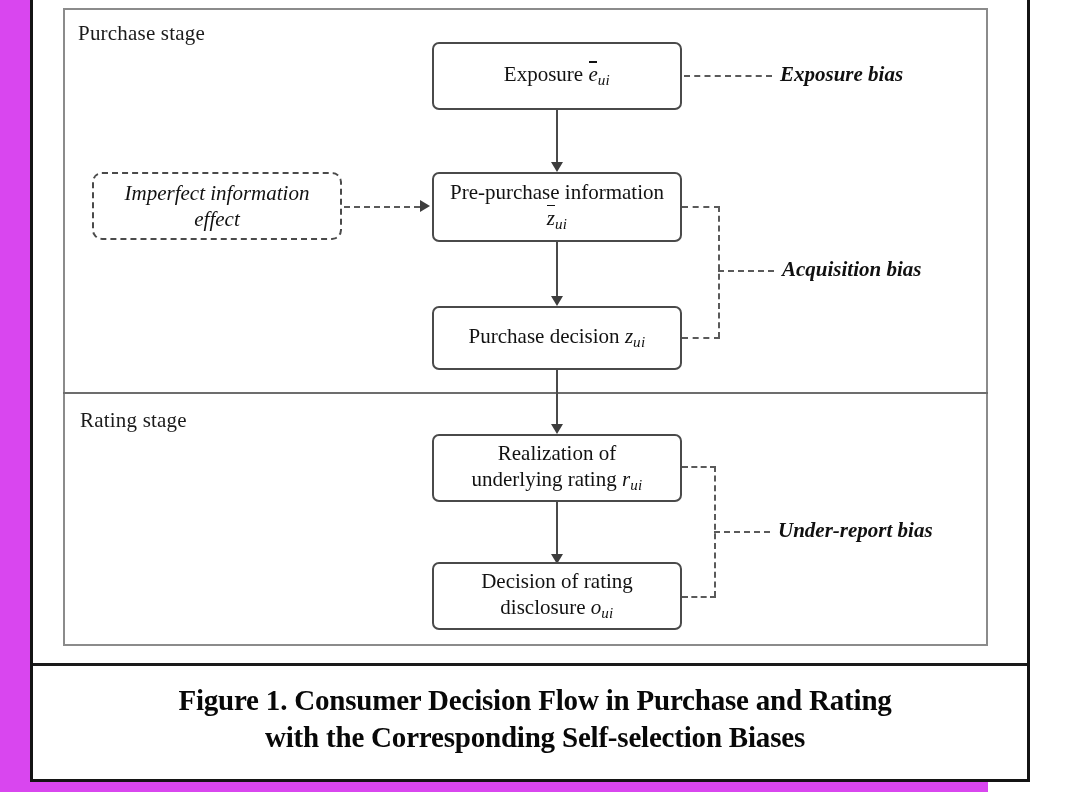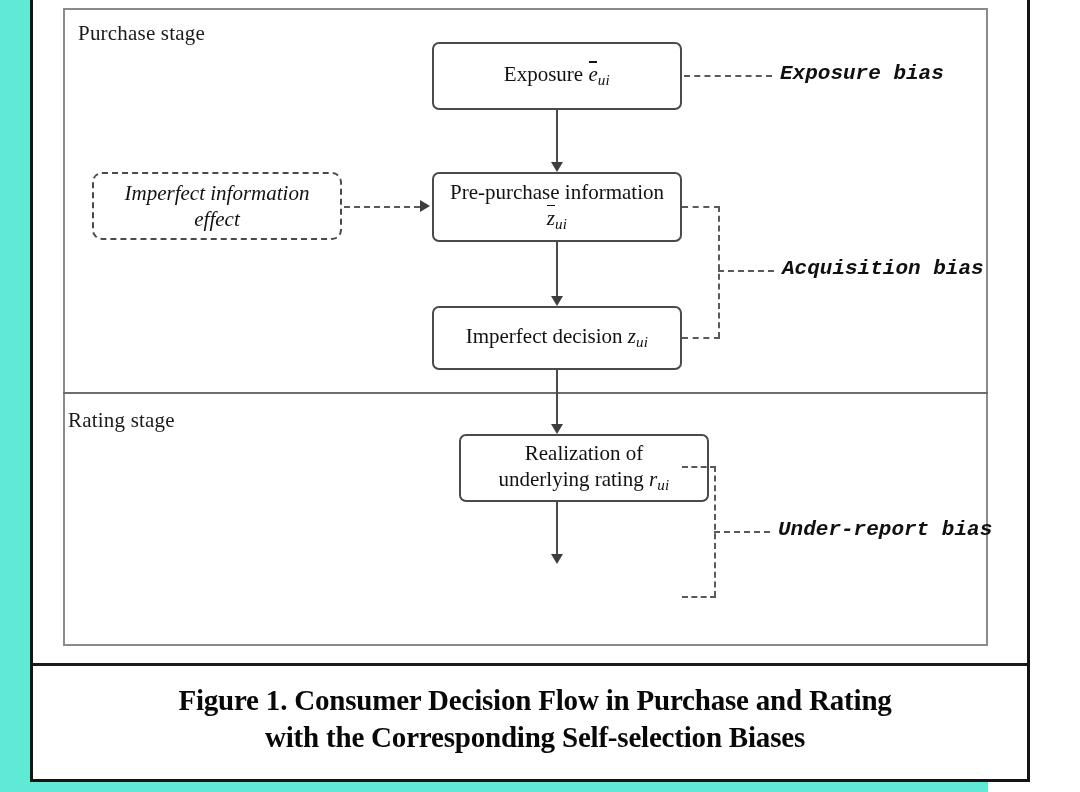--- a/index.html
+++ b/index.html
@@ -10,21 +10,21 @@
   body {
     width: 1080px;
     height: 792px;
     font-family: "Liberation Serif", "DejaVu Serif", serif;
     overflow: hidden;
   }
   #page {
     position: relative;
     width: 988px;
     height: 792px;
-    background: #5eead4;
+    background: #d946ef;
   }
 
   
   .outer-frame {
     position: absolute;
     left: 30px;
     top: -6px;
     width: 1000px;
     height: 788px;
     border: 3px solid #141414;
@@ -66,21 +66,21 @@
 
   .stage-label {
     position: absolute;
     font-family: "Liberation Serif", "DejaVu Serif", serif;
     font-size: 21px;
     color: #1b1b1b;
     white-space: nowrap;
     letter-spacing: 0.2px;
   }
   .stage-purchase { left: 78px; top: 21px; }
-  .stage-rating   { left: 68px; top: 408px; }
+  .stage-rating   { left: 80px; top: 408px; }
 
   
   .node {
     position: absolute;
     box-sizing: border-box;
     border: 2px solid #4a4a4a;
     border-radius: 7px;
     background: #ffffff;
     display: flex;
     align-items: center;
@@ -166,21 +166,21 @@
     border-top: 2px dashed #5a5a5a;
   }
   .dline-v {
     position: absolute;
     width: 0;
     border-left: 2px dashed #5a5a5a;
   }
 
   .bias-label {
     position: absolute;
-    font-family: Liberation Mono, monospace;
+    font-family: Liberation Serif, serif;
     font-style: italic;
     font-weight: bold;
     font-size: 21px;
     color: #101010;
     white-space: nowrap;
   }
 
   .caption {
     position: absolute;
     left: 60px;
@@ -236,43 +236,49 @@
       <span>Pre-purchase information</span><br>
       <span class="barred">z</span><span class="sub">ui</span>
     </span>
   </div>
 
   <div class="vline" style="left:556px; top:242px; height:58px;"></div>
   <div class="arrowhead-down" style="left:551px; top:296px;"></div>
 
   <div class="node" style="left:432px; top:306px; width:250px; height:64px;">
     <span>
-      <span>Imperfect decision</span>&nbsp;<span class="mathvar">z</span><span class="sub">ui</span>
+      <span>Purchase decision</span>&nbsp;<span class="mathvar">z</span><span class="sub">ui</span>
     </span>
   </div>
 
   <div class="dline-h" style="left:682px; top:206px; width:38px;"></div>
   <div class="dline-v" style="left:718px; top:206px; height:132px;"></div>
   <div class="dline-h" style="left:682px; top:337px; width:38px;"></div>
   <div class="dline-h" style="left:718px; top:270px; width:56px;"></div>
   <div class="bias-label" style="left:782px; top:257px;">Acquisition bias</div>
 
   <div class="vline" style="left:556px; top:370px; height:58px;"></div>
   <div class="arrowhead-down" style="left:551px; top:424px;"></div>
 
-  <div class="node" style="left:432px; top:434px; width:250px; height:68px;margin-left:27px;">
+  <div class="node" style="left:432px; top:434px; width:250px; height:68px;">
     <span>
       <span>Realization of</span><br>
       <span>underlying rating</span>&nbsp;<span class="mathvar">r</span><span class="sub">ui</span>
     </span>
   </div>
 
   <div class="vline" style="left:556px; top:502px; height:56px;"></div>
   <div class="arrowhead-down" style="left:551px; top:554px;"></div>
 
+  <div class="node" style="left:432px; top:562px; width:250px; height:68px;">
+    <span>
+      <span>Decision of rating</span><br>
+      <span>disclosure</span>&nbsp;<span class="mathvar">o</span><span class="sub">ui</span>
+    </span>
+  </div>
 
   <div class="dline-h" style="left:682px; top:466px; width:34px;"></div>
   <div class="dline-v" style="left:714px; top:466px; height:131px;"></div>
   <div class="dline-h" style="left:682px; top:596px; width:34px;"></div>
   <div class="dline-h" style="left:714px; top:531px; width:56px;"></div>
   <div class="bias-label" style="left:778px; top:518px;">Under-report bias</div>
 
   <div class="caption-divider"></div>
 
   <div class="caption">

